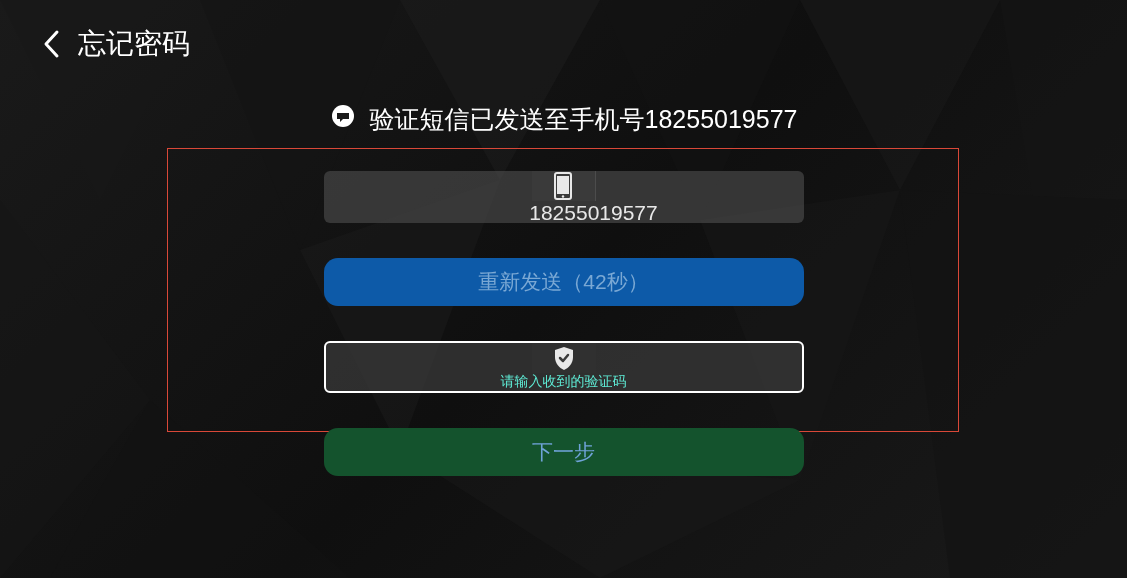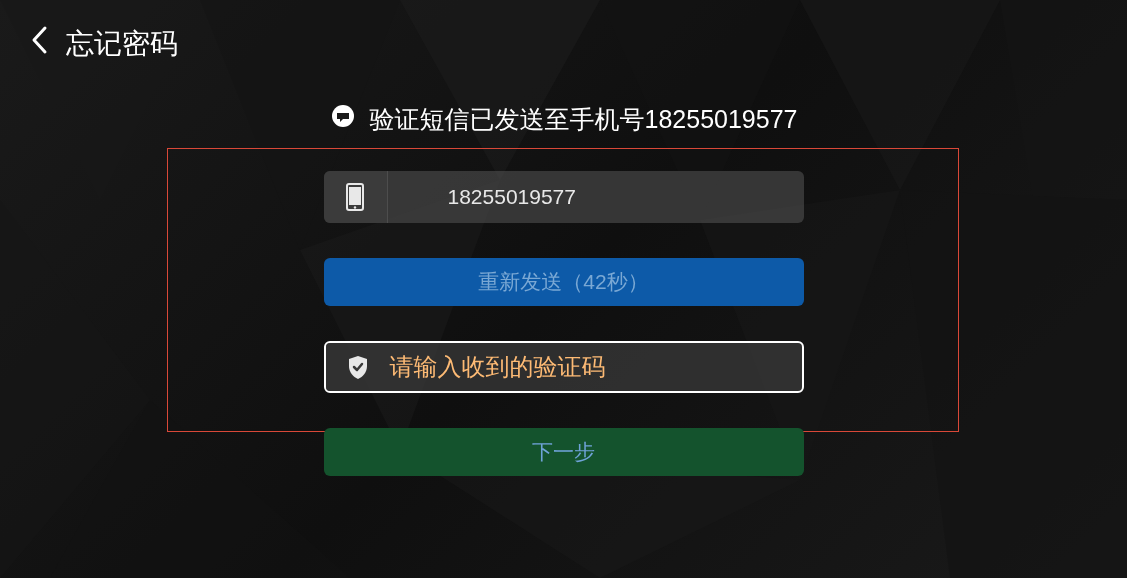--- a/index.html
+++ b/index.html
@@ -35,22 +35,22 @@
       width: 100%;
       height: 100%;
       z-index: 1;
       opacity: 0.6;
     }
     
     .header {
       position: relative;
       z-index: 10;
       display: flex;
-      align-items: flex-start;
-      padding: 25px 30px;
+      align-items: center;
+      padding: 25px 42px;
       gap: 18px;
     }
     
     .back-icon {
       color: #fff;
       cursor: pointer;
       display: flex;
       align-items: center;
     }
     
@@ -109,20 +109,21 @@
     
     .input-field {
       width: 480px;
       height: 52px;
       background: rgba(80, 80, 80, 0.6);
       border-radius: 6px;
       display: flex;
       align-items: center;
       padding: 0;
       overflow: hidden;
+      flex-direction: column;
     }
     
     .input-field.outlined {
       border: 2px solid #fff;
       background: rgba(60, 60, 60, 0.7);
     }
     
     .input-icon-box {
       width: 64px;
       height: 100%;
@@ -141,28 +142,28 @@
     .input-value {
       flex: 1;
       color: #e8e8e8;
       font-size: 21px;
       padding-left: 60px;
       text-align: left;
     }
     
     .input-placeholder {
       flex: 1;
-      color: #fdba74;
-      font-size: 24px;
+      color: #5eead4;
+      font-size: 14px;
     }
     
     .btn {
       width: 480px;
       height: 48px;
-      border-radius: 6px;
+      border-radius: 14px;
       display: flex;
       align-items: center;
       justify-content: center;
       cursor: pointer;
       font-size: 21px;
     }
     
     .btn-resend {
       background: #0d5aa8;
       color: #7aa8d4;

